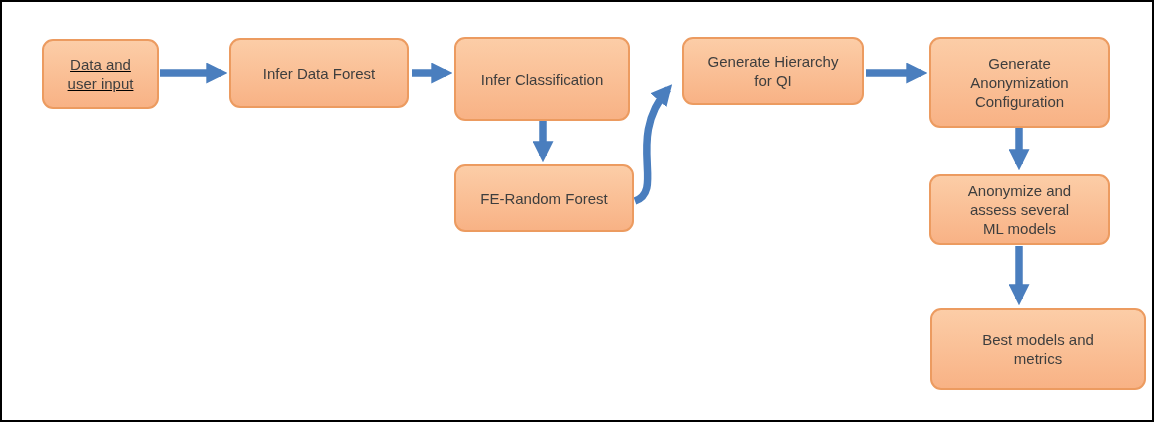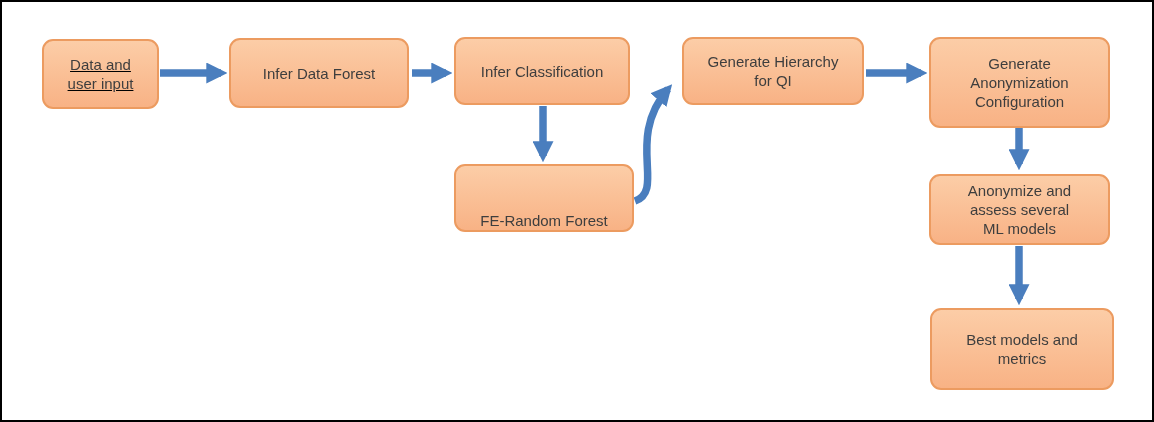--- a/index.html
+++ b/index.html
@@ -70,43 +70,43 @@
 
   <div class="node" style="left:40px; top:37px; width:117px; height:70px;text-decoration:underline;">
     <span class="node-label">Data and
 user input</span>
   </div>
 
   <div class="node" style="left:227px; top:36px; width:180px; height:70px;">
     <span class="node-label">Infer Data Forest</span>
   </div>
 
-  <div class="node" style="left:452px; top:35px; width:176px; height:68px;">
+  <div class="node" style="left:452px; top:35px; width:176px; height:84px;">
     <span class="node-label">Infer Classification</span>
   </div>
 
-  <div class="node" style="left:452px; top:162px; width:180px; height:68px;align-items:flex-end;">
+  <div class="node" style="left:452px; top:162px; width:180px; height:68px;">
     <span class="node-label">FE-Random Forest</span>
   </div>
 
   <div class="node" style="left:680px; top:35px; width:182px; height:68px;">
     <span class="node-label">Generate Hierarchy
 for QI</span>
   </div>
 
   <div class="node" style="left:927px; top:35px; width:181px; height:91px;">
     <span class="node-label">Generate
 Anonymization
 Configuration</span>
   </div>
 
   <div class="node" style="left:927px; top:172px; width:181px; height:71px;align-items:center;">
     <span class="node-label">Anonymize and
 assess several
 ML models</span>
   </div>
 
-  <div class="node" style="left:928px; top:306px; width:184px; height:82px;">
+  <div class="node" style="left:928px; top:306px; width:216px; height:82px;">
     <span class="node-label">Best models and
 metrics</span>
   </div>
 
 </div>
 
 </body></html>

